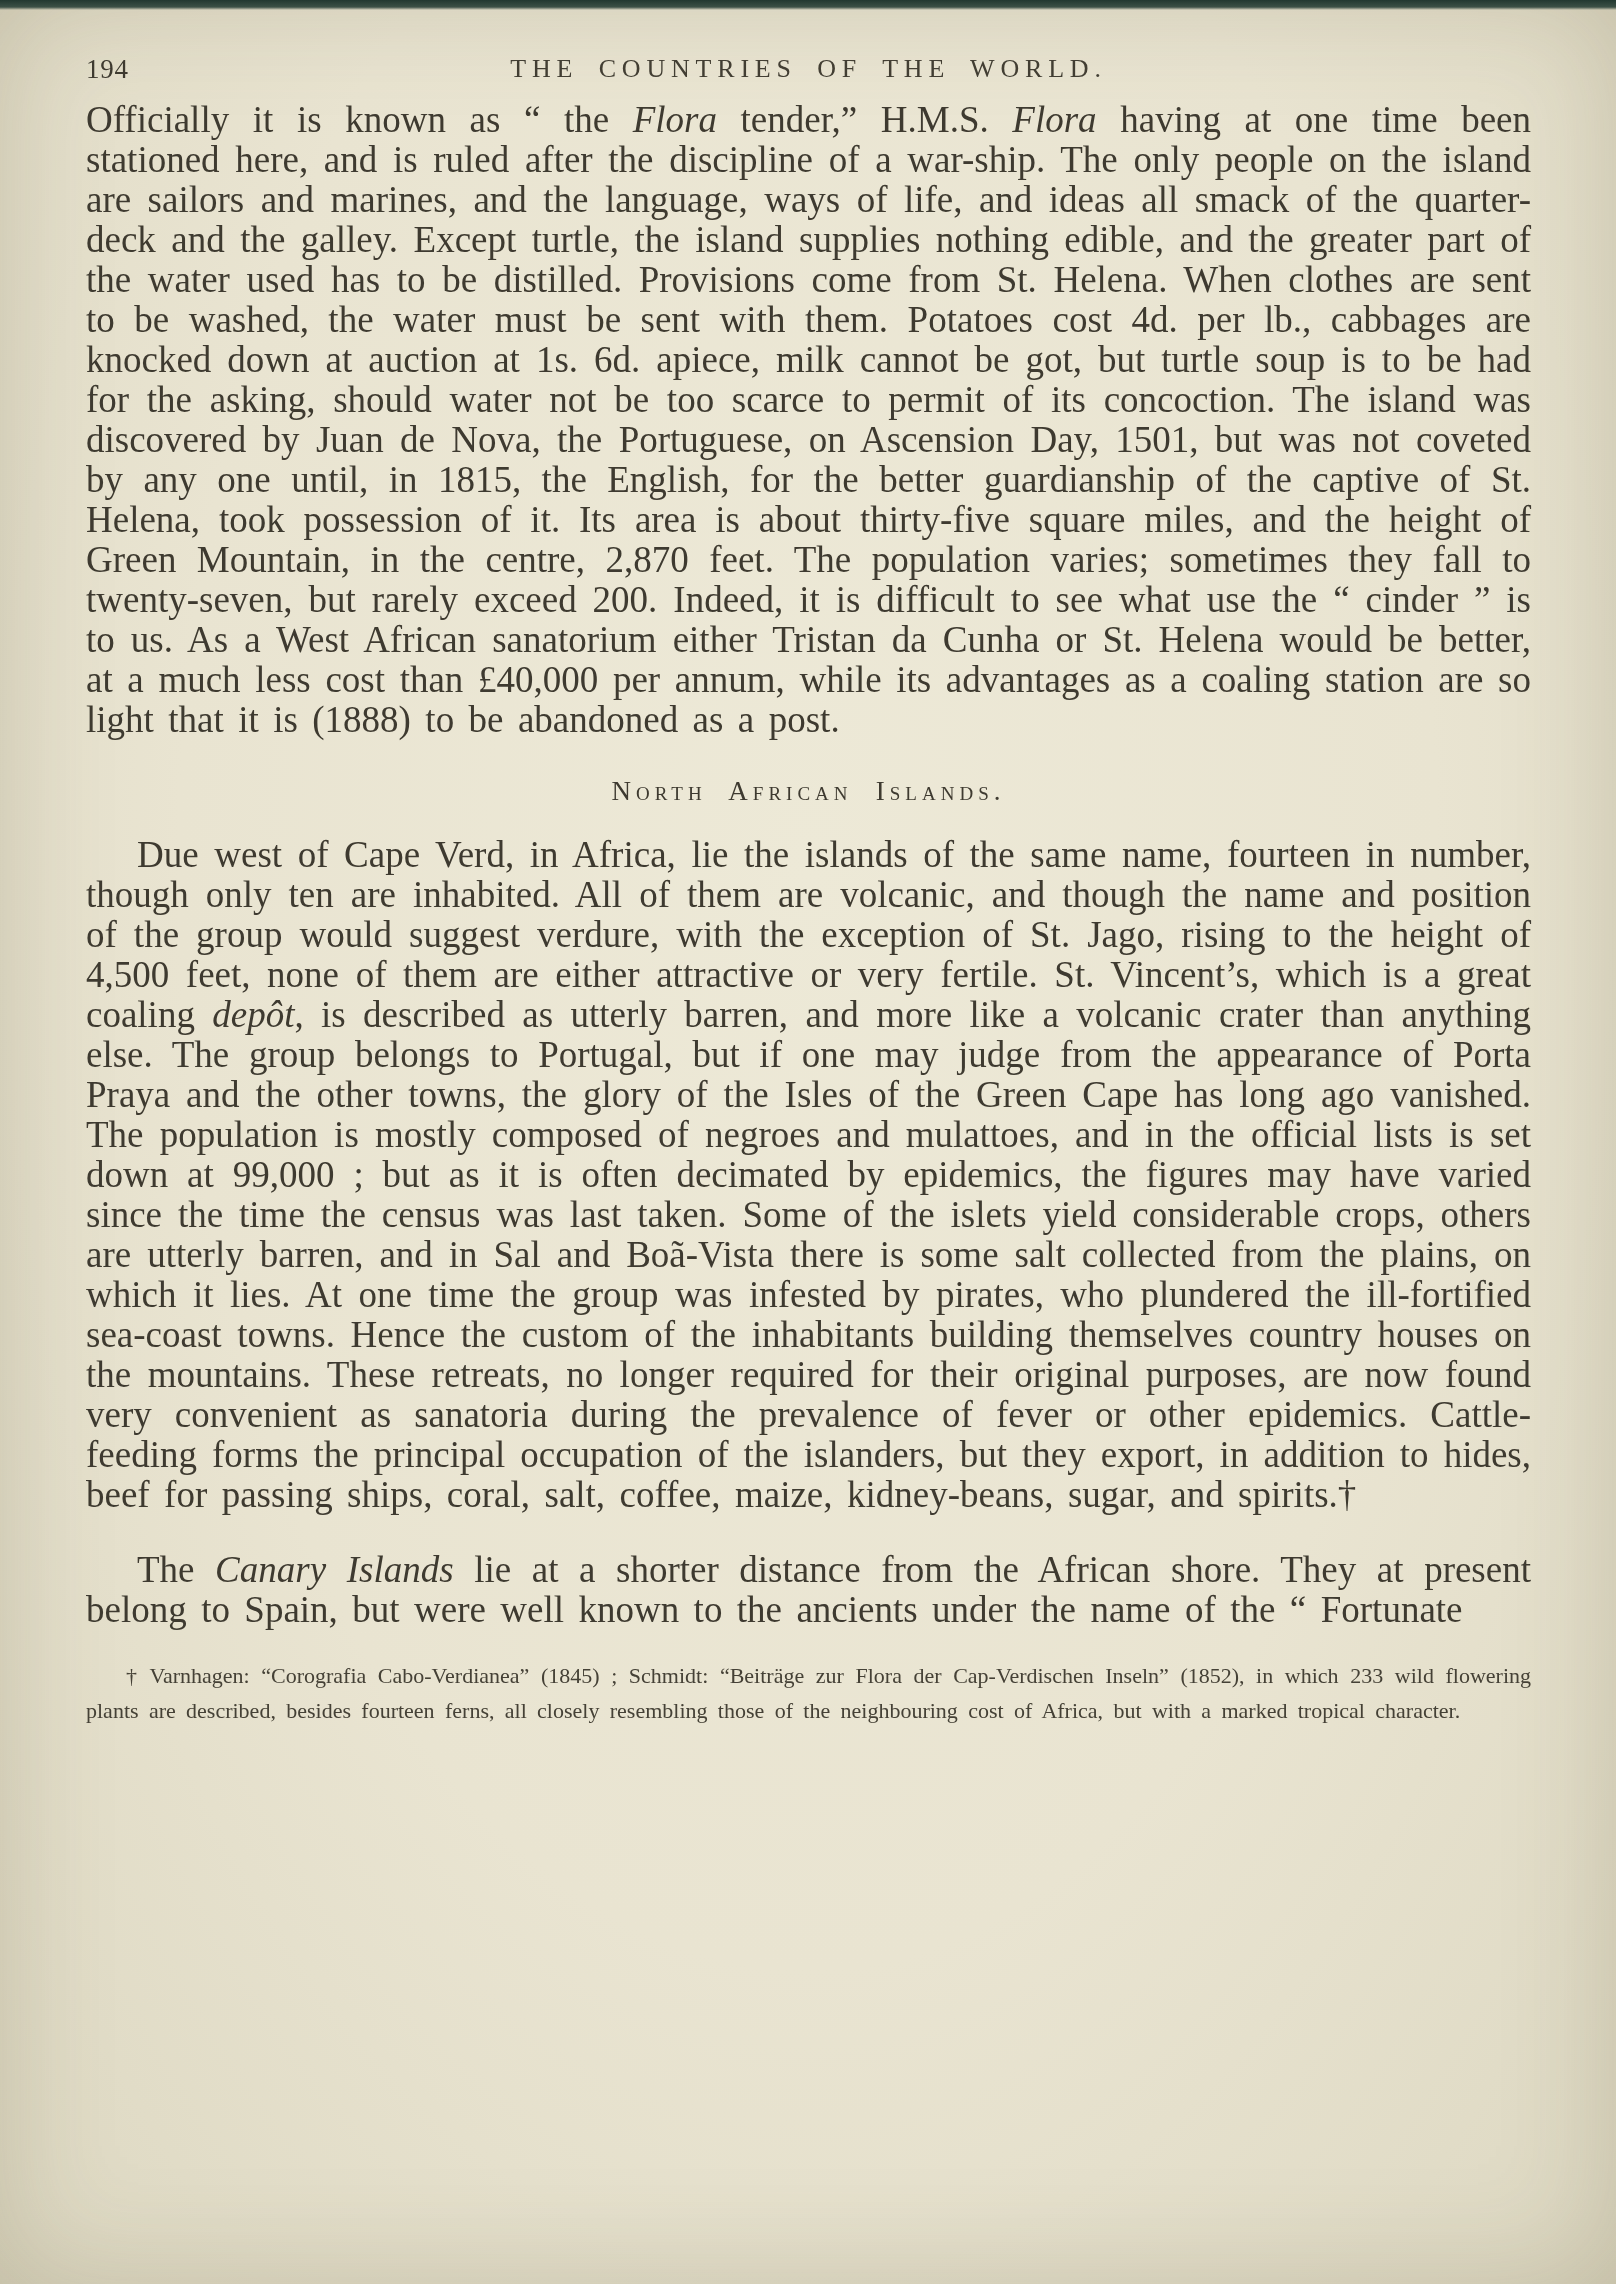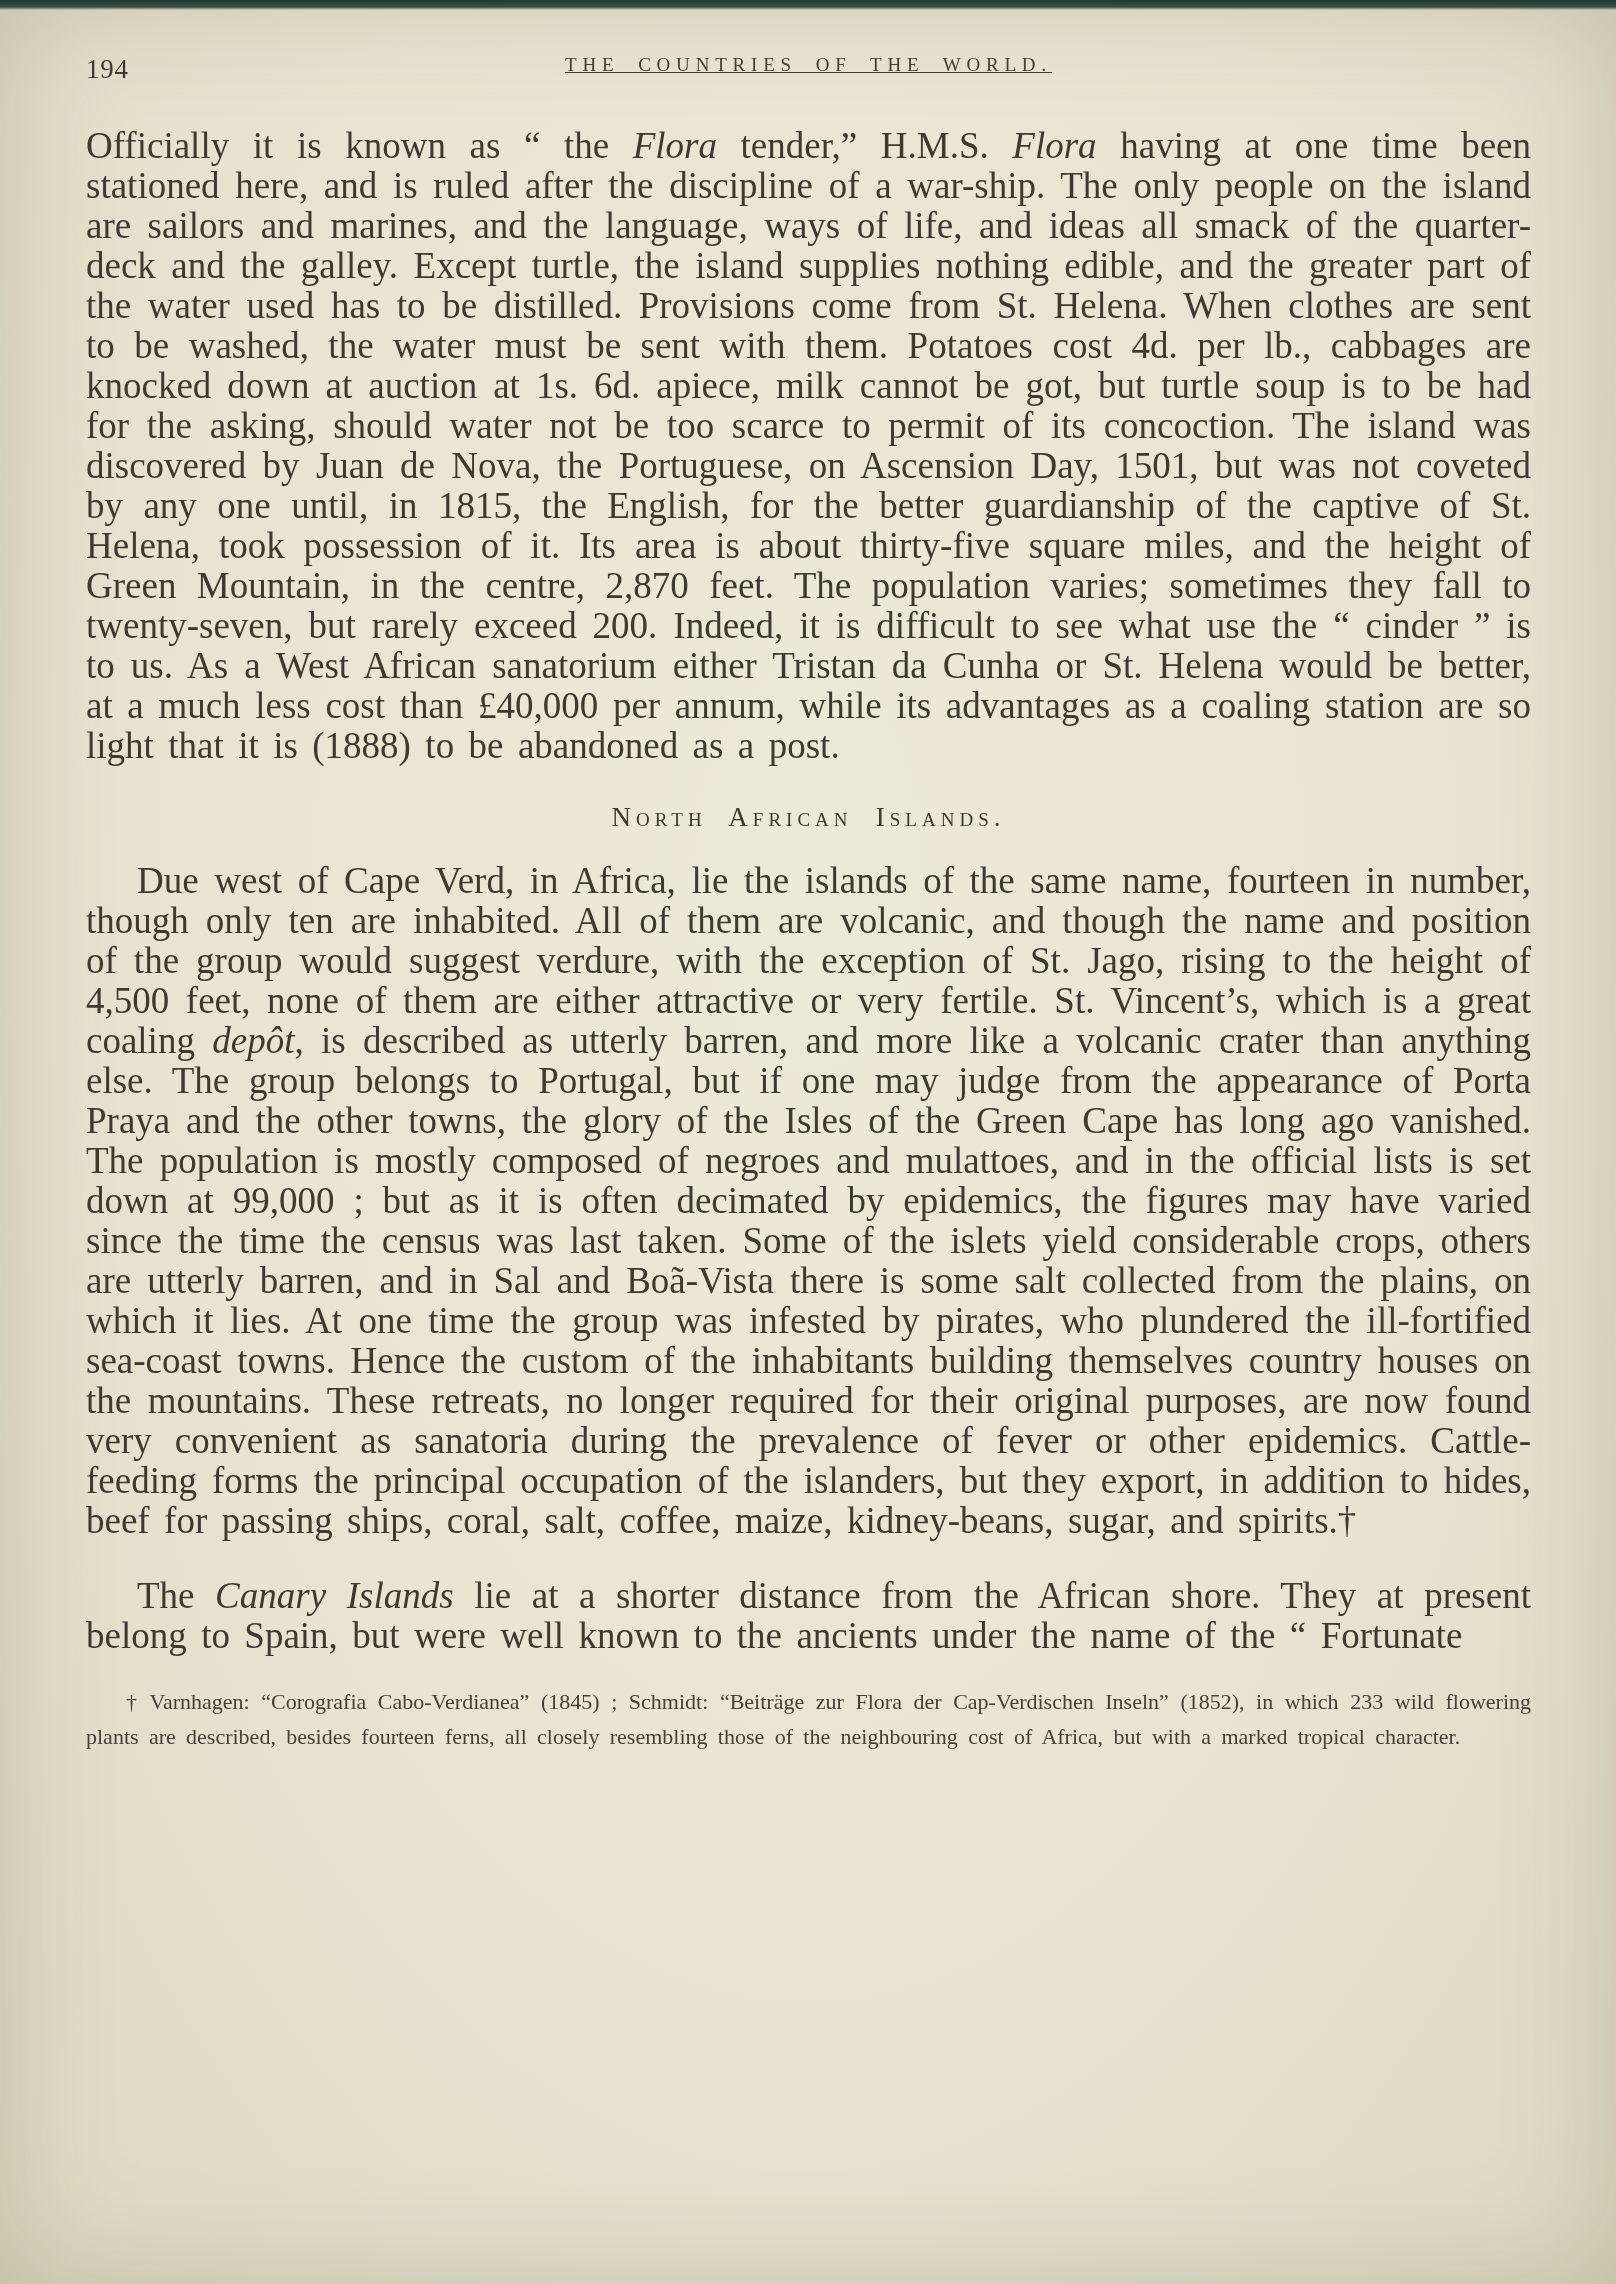--- a/index.html
+++ b/index.html
@@ -27,34 +27,33 @@
   }
   .content {
     position: absolute;
     top: 54px;
     left: 86px;
     width: 1445px;
   }
   .running-header {
     position: relative;
     height: 38px;
-    margin-bottom: 34px;
-    text-decoration: underline;
+    margin-bottom: 8px;
   }
   .page-number {
     position: absolute;
     left: 0;
     top: 0;
     font-size: 27px;
     letter-spacing: 0.8px;
   }
   .running-title {
     display: block;
     text-align: center;
-    font-size: 19px;
+    font-size: 26px;
     letter-spacing: 5.8px;
     word-spacing: 8.2px;
     color: #423e33;
   }
   .para {
     margin: 0 0 5px 0;
     font-size: 37px;
     line-height: 40px;
     text-align: justify;
     word-spacing: 0.14em;

